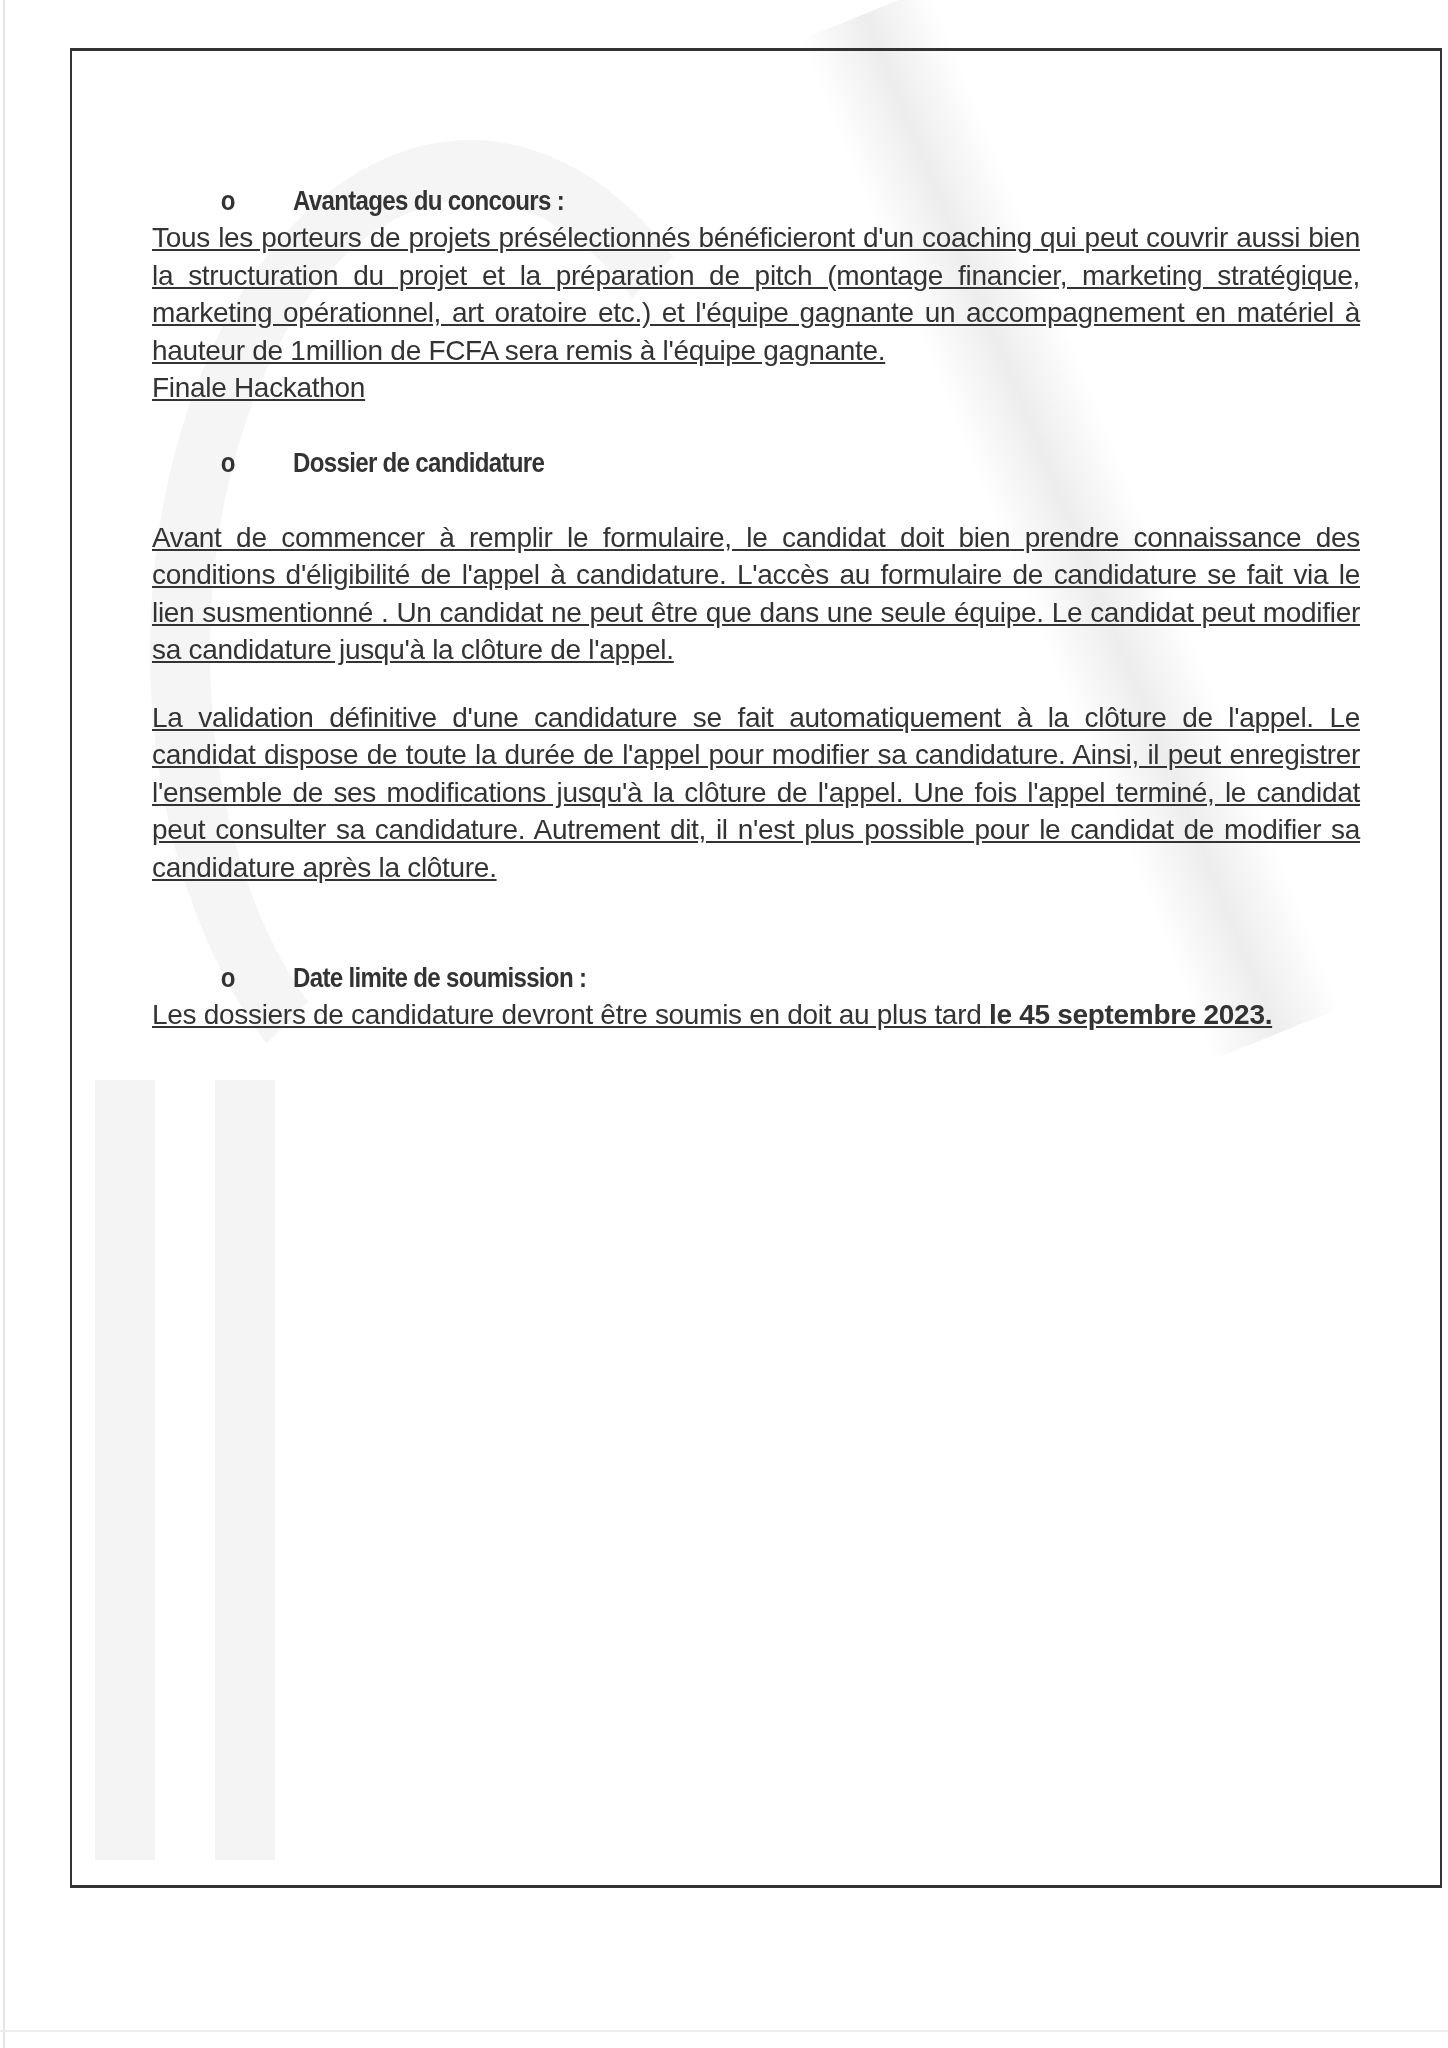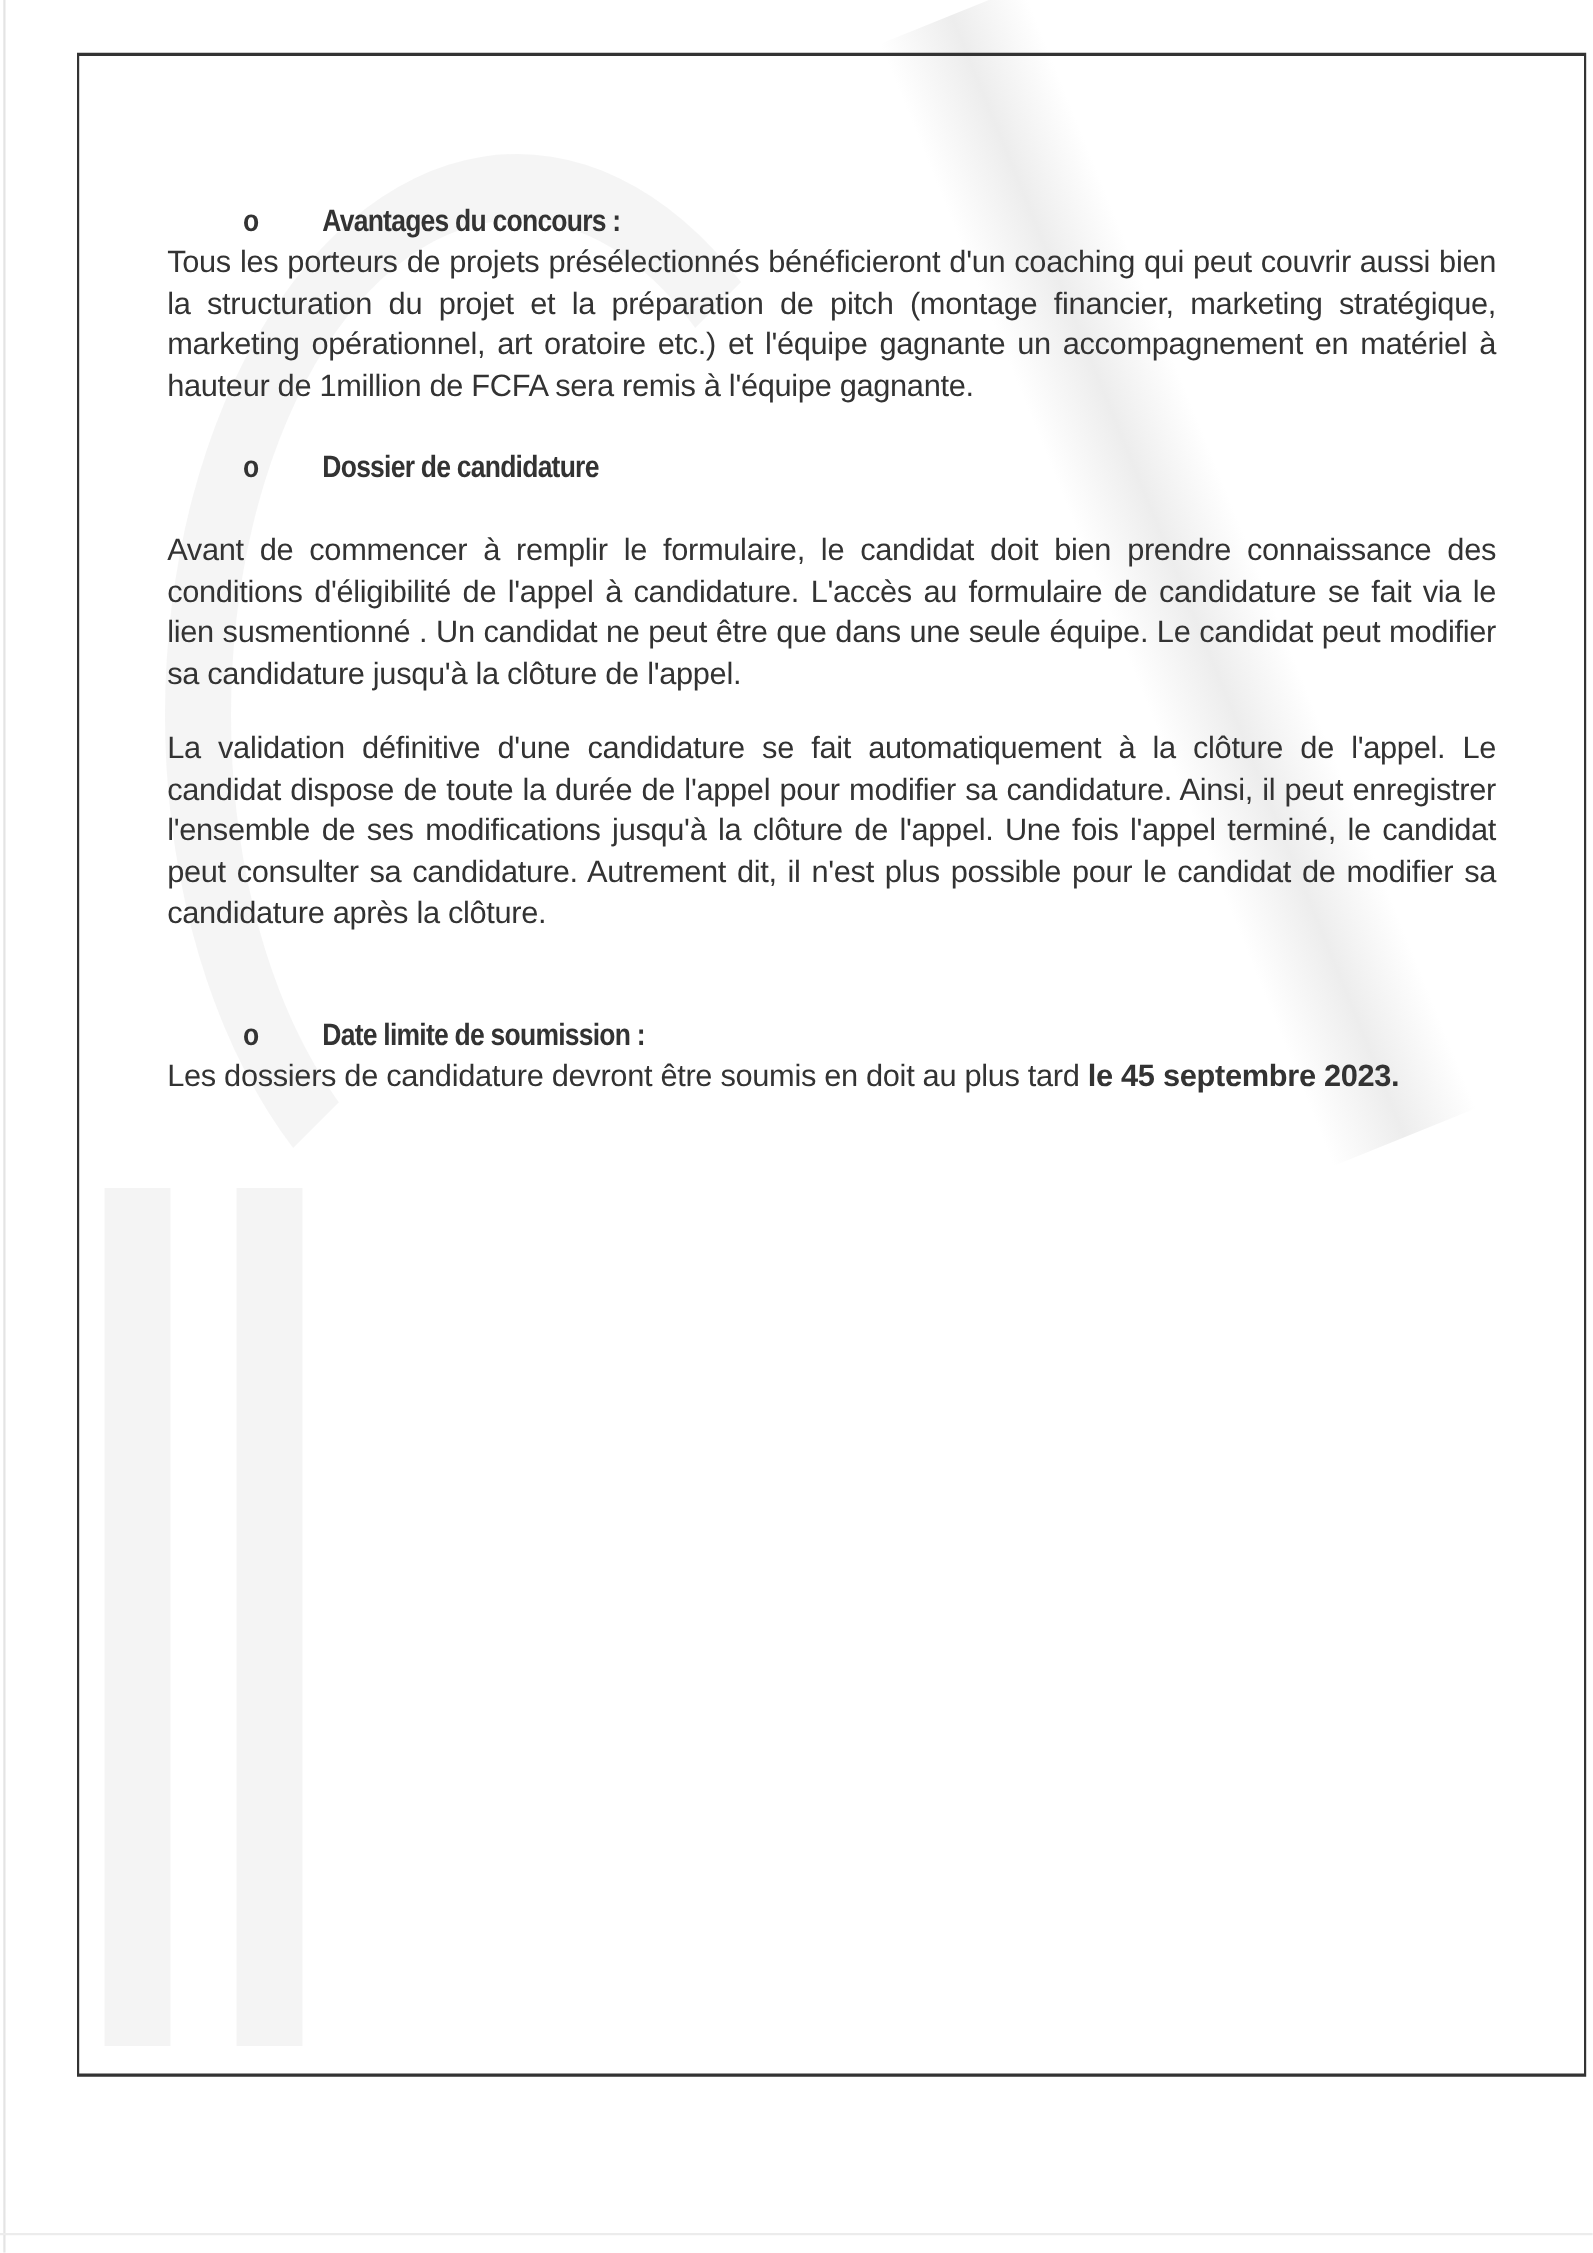--- a/index.html
+++ b/index.html
@@ -100,20 +100,21 @@
       display: inline-block;
       width: 84px;
       margin-left: 80px;
     }
     .para {
       font-size: 28px;
       line-height: 37.5px;
       color: #333333;
       letter-spacing: -0.3px;
       margin: 0;
+      text-decoration: underline;
     }
     .para.justify {
       text-align: justify;
     }
     .gap-s { height: 30px; }
     .gap-m { height: 38px; }
     .gap-l { height: 74px; }
     b.strong {
       font-weight: bold;
     }
@@ -131,20 +132,21 @@
 
 <div class="page-frame"></div>
 
 <div class="content">
 
   <div>
     <div class="heading">
       <span class="bullet">o</span><span>Avantages du concours :</span>
     </div>
     <p class="para justify">Tous les porteurs de projets présélectionnés bénéficieront d'un coaching qui peut couvrir aussi bien la structuration du projet et la préparation de pitch (montage financier, marketing stratégique, marketing opérationnel, art oratoire etc.) et l'équipe gagnante un accompagnement en matériel à hauteur de 1million de FCFA sera remis à l'équipe gagnante.</p>
+    <p class="para">Finale Hackathon</p>
   </div>
 
   <div class="gap-m"></div>
 
   <div>
     <div class="heading">
       <span class="bullet">o</span><span>Dossier de candidature</span>
     </div>
     <div class="gap-m"></div>
     <p class="para justify">Avant de commencer à remplir le formulaire, le candidat doit bien prendre connaissance des conditions d'éligibilité de l'appel à candidature. L'accès au formulaire de candidature se fait via le lien susmentionné . Un candidat ne peut être que dans une seule équipe.  Le candidat peut modifier sa candidature jusqu'à la clôture de l'appel.</p>

